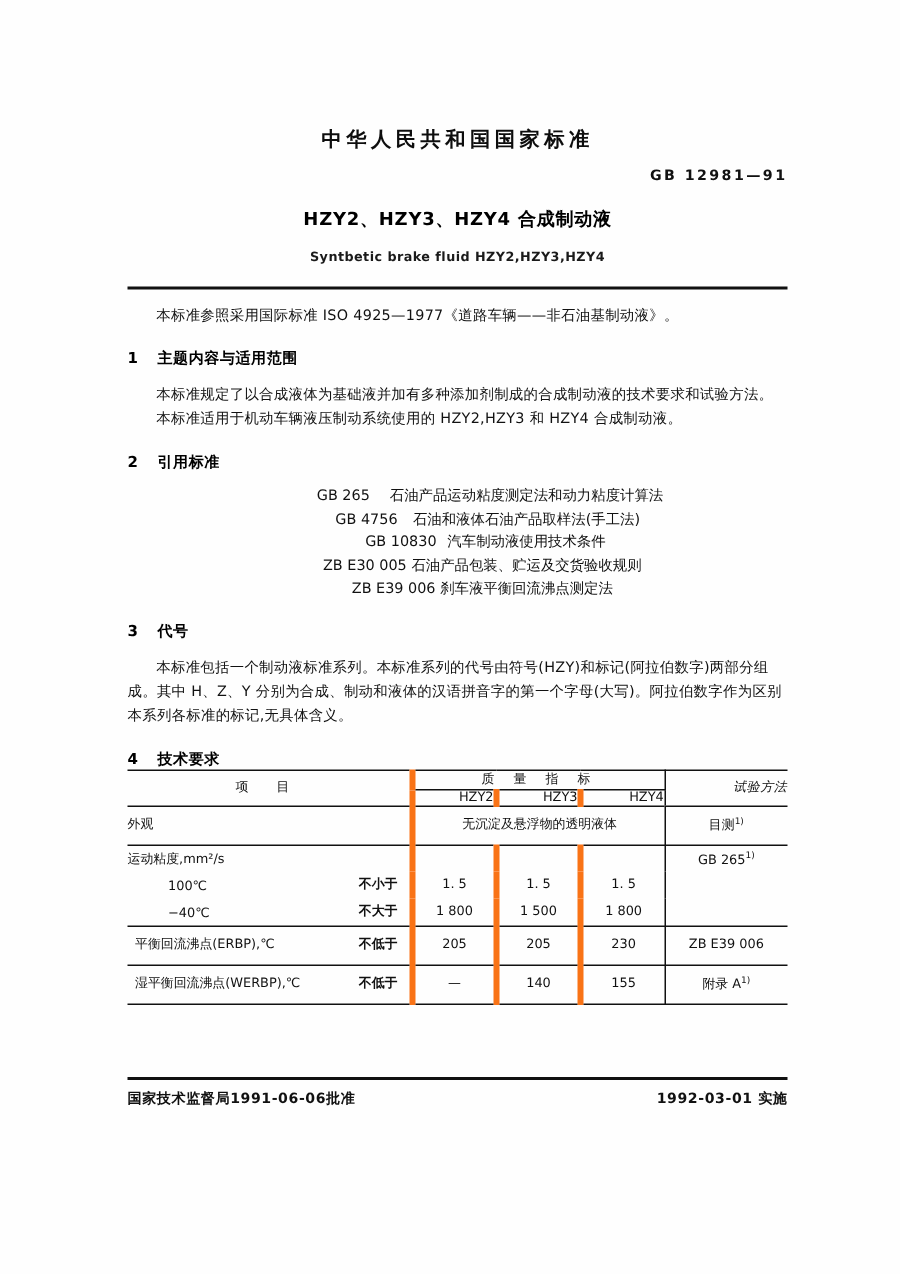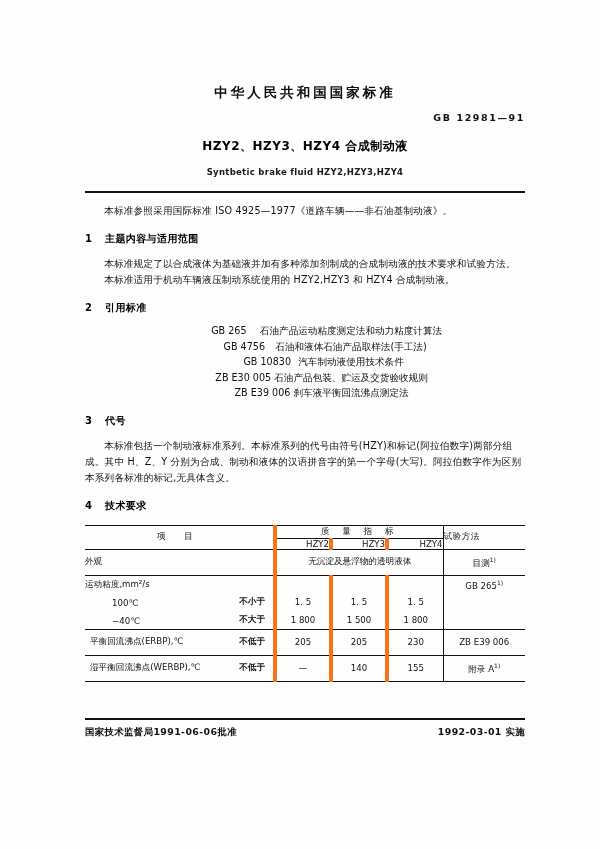--- a/index.html
+++ b/index.html
@@ -107,21 +107,20 @@
     white-space: nowrap;
     text-align: center;
   }
   .ref-item .code {
     display: inline-block;
     min-width: 62px;
   }
 
   
   .tbl-wrap {
-    margin-top: 12px;
   }
   table.spec {
     border-collapse: collapse;
     width: 440px;
     font-size: 8.6px;
     color: #111;
   }
   table.spec td, table.spec th {
     padding: 0;
     font-weight: normal;
@@ -130,21 +129,21 @@
   .b-top    { border-top: 1.6px solid #111; }
   .b-bottom { border-bottom: 1px solid #111; }
   .b-bottom-thick { border-bottom: 1.6px solid #111; }
   .b-left   { border-left: 4px solid #f97316; }
   .b-right  { border-right: 1px solid #111; }
 
   .th-item   { text-align: center; letter-spacing: 8px; font-weight: bold; }
   .th-group  { text-align: center; letter-spacing: 5px; font-weight: bold;
                padding: 5px 0 4px 0; }
   .th-grade  { text-align: right; font-weight: bold; padding: 5px 0 5px 0; }
-  .th-method { text-align: left; font-weight: bold; letter-spacing: 0.5px; }
+  .th-method { text-align: right; font-weight: bold; letter-spacing: 0.5px; font-style: italic; }
 
   .cell-c { text-align: center; }
   .cell-l { text-align: left; }
   .pad-l  { padding-left: 5px; }
   .row-h  { height: 26px; }
 
   .item-flex {
     display: flex;
     justify-content: space-between;
     align-items: flex-end;

